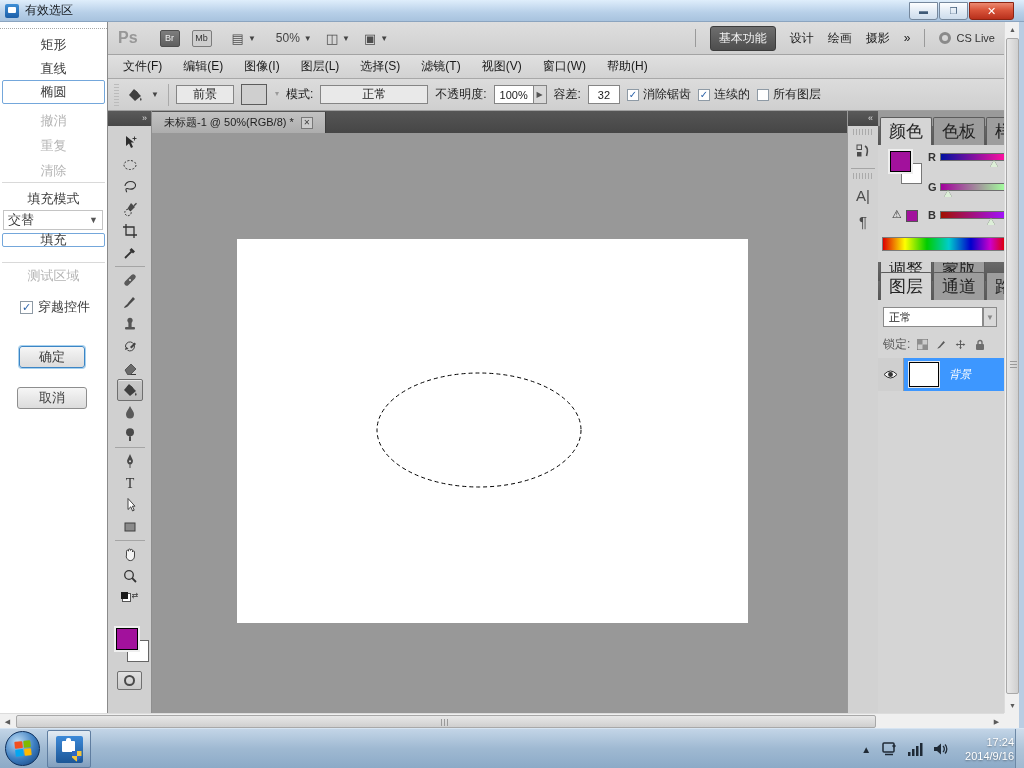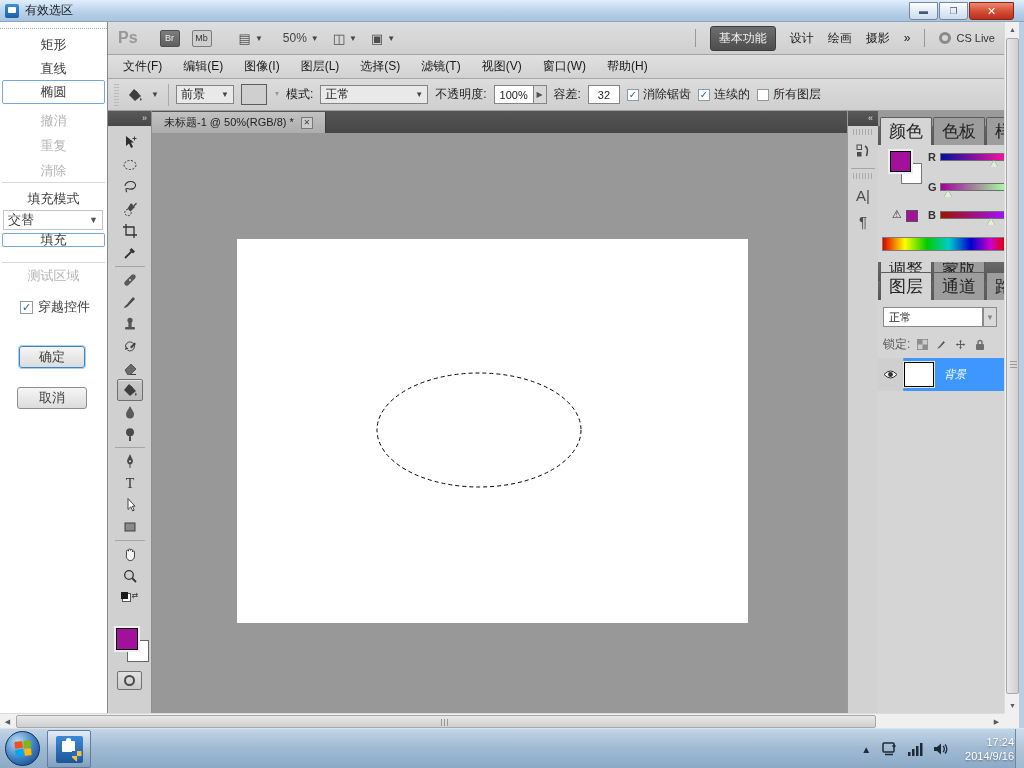--- a/index.html
+++ b/index.html
@@ -40,40 +40,40 @@
     display:flex; align-items:center; justify-content:center; font-size:13px; color:#3c3c3c; }
   .sb-btn.focus { border:1px solid #3c85c5; box-shadow:0 0 0 1px #a8d2ef; }
 
   
   #ps { position:absolute; left:107px; top:22px; width:897px; height:691px; background:#d4d4d4; border-left:1px solid #8a8a8a; }
   .appbar { position:absolute; left:0; top:0; width:897px; height:33px;
     background:linear-gradient(#dedede,#cfcfcf); border-bottom:1px solid #a3a3a3; display:flex; align-items:center; padding:0 10px; }
   .pslogo { font-size:16px; font-weight:bold; color:#979797; letter-spacing:0; margin-right:22px; }
   .sqbtn { width:20px; height:17px; border-radius:2px; display:inline-flex; align-items:center; justify-content:center; font-size:9px; }
   .br { background:linear-gradient(#7d7d7d,#5f5f5f); color:#eee; border:1px solid #4e4e4e; margin-right:12px; }
-  .mb { background:#cecece; color:#333; border:1px solid #7c7c7c; margin-right:27px; }
+  .mb { background:#cecece; color:#333; border:1px solid #7c7c7c; margin-right:20px; }
   .baricon { color:#4e4e4e; font-size:13px; }
   .ddarr { font-size:8px; color:#444; margin:0 14px 0 4px; }
   .zoomtxt { font-size:12px; color:#444; margin-left:6px; }
   .wsgroup { margin-left:auto; display:flex; align-items:center; gap:14px; }
   .wsdiv { width:1px; height:18px; background:#9a9a9a; }
   .ws { font-size:12px; color:#1c1c1c; }
   .ws.active { background:linear-gradient(#6e6e6e,#4d4d4d); color:#f2f2f2; border:1px solid #3c3c3c; border-radius:3px; padding:3px 8px; }
   .cslive { display:flex; align-items:center; gap:5px; font-size:11px; color:#333; }
   .csring { width:12px; height:12px; border:3px solid #8a8a8a; border-radius:50%; }
 
   .menubar { position:absolute; left:0; top:33px; width:897px; height:24px; background:linear-gradient(#e0e0e0,#d2d2d2);
     border-bottom:1px solid #a8a8a8; display:flex; align-items:center; gap:21px; padding-left:15px; font-size:12px; color:#1a1a1a; }
 
   .optionsbar { position:absolute; left:0; top:57px; width:897px; height:32px; background:linear-gradient(#dcdcdc,#cfcfcf);
     border-bottom:1px solid #9f9f9f; display:flex; align-items:center; gap:7px; padding-left:6px; font-size:12px; color:#222; }
   .grip-v { width:5px; height:22px; background:repeating-linear-gradient(#bbb 0 1px,transparent 1px 3px); }
   .opt-sep { width:1px; height:22px; background:#aaa; }
   .optbox { height:19px; border:1px solid #858585; background:#fff; display:flex; align-items:center; justify-content:center; font-size:11px; }
-  .optcombo { height:19px; border:1px solid #858585; background:#e9e9e9; display:flex; align-items:center; font-size:12px; padding:0 4px; gap:6px; }
+  .optcombo { height:19px; border:1px solid #858585; background:#e9e9e9; display:flex; align-items:center; font-size:12px; padding:0 4px; gap:6px;flex-direction:column; }
   .spin { width:13px; height:19px; border:1px solid #858585; border-left:none; background:#d9d9d9; color:#555; font-size:8px;
     display:flex; align-items:center; justify-content:center; }
   .patbox { width:26px; height:21px; border:1px solid #5c5c5c; background:#cfcfcf; position:relative; }
   .patbox::after { content:"▾"; position:absolute; right:-13px; top:4px; font-size:8px; color:#9a9a9a; }
   .optcheck { display:flex; align-items:center; gap:4px; }
   .cbx.small { width:12px; height:12px; font-size:10px; }
 
   
   #psmain { position:absolute; left:0; top:89px; width:897px; height:602px; }
   .darkhead { background:linear-gradient(#5a5a5a,#474747); color:#ddd; }
@@ -126,21 +126,21 @@
     background:linear-gradient(90deg,#d00,#ff0 18%,#0c0 36%,#0cc 54%,#00c 72%,#c0c 88%,#d00); }
   .layersbody { position:relative; background:#d5d5d5; height:414px; }
   .blendcombo { position:absolute; left:5px; top:7px; width:100px; height:20px; background:#fff; border:1px solid #8a8a8a;
     display:flex; align-items:center; font-size:11px; padding-left:5px; color:#222; }
   .blendarr { position:absolute; right:-15px; top:-1px; width:14px; height:20px; background:#d9d9d9; border:1px solid #8a8a8a;
     color:#888; font-size:8px; display:flex; align-items:center; justify-content:center; }
   .lockrow { position:absolute; left:5px; top:36px; display:flex; align-items:center; gap:6px; font-size:12px; color:#5a5a5a; }
   .lockico { width:13px; height:13px; display:flex; align-items:center; justify-content:center; }
   .layerrow { position:absolute; left:0; top:58px; width:127px; height:33px; display:flex; }
   .eyebox { width:26px; height:33px; background:#cfcfcf; border-right:1px solid #9a9a9a; display:flex; align-items:center; justify-content:center; }
-  .layersel { flex:1; background:#3d97ff; display:flex; align-items:center; gap:10px; }
+  .layersel { flex:1; background:#3d97ff; display:flex; align-items:center; gap:10px; padding-left:5px; }
   .lthumb { width:30px; height:25px; background:#fff; border:1px solid #000; box-shadow:0 0 0 1px #e8e8e8; }
   .lname { font-size:11px; font-style:italic; color:#fff; }
 
   
   .hscroll { position:absolute; left:0; top:713px; width:1004px; height:15px; background:#f0f0f0; border-top:1px solid #dcdcdc; }
   .vscroll { position:absolute; left:1004px; top:22px; width:15px; height:691px; background:#f0f0f0; border-left:1px solid #dcdcdc; }
   .scarrow { position:absolute; background:#f0f0f0; color:#5a5a5a; font-size:7px; display:flex; align-items:center; justify-content:center; }
   .sthumbh { position:absolute; left:16px; top:1px; width:860px; height:13px; background:linear-gradient(#e8e8e8,#cfcfcf); border:1px solid #a8a8a8; border-radius:2px; }
   .sthumbh::after { content:""; position:absolute; left:50%; top:3px; width:9px; height:7px; margin-left:-5px;
     background:repeating-linear-gradient(90deg,#9a9a9a 0 1px,transparent 1px 3px); }

